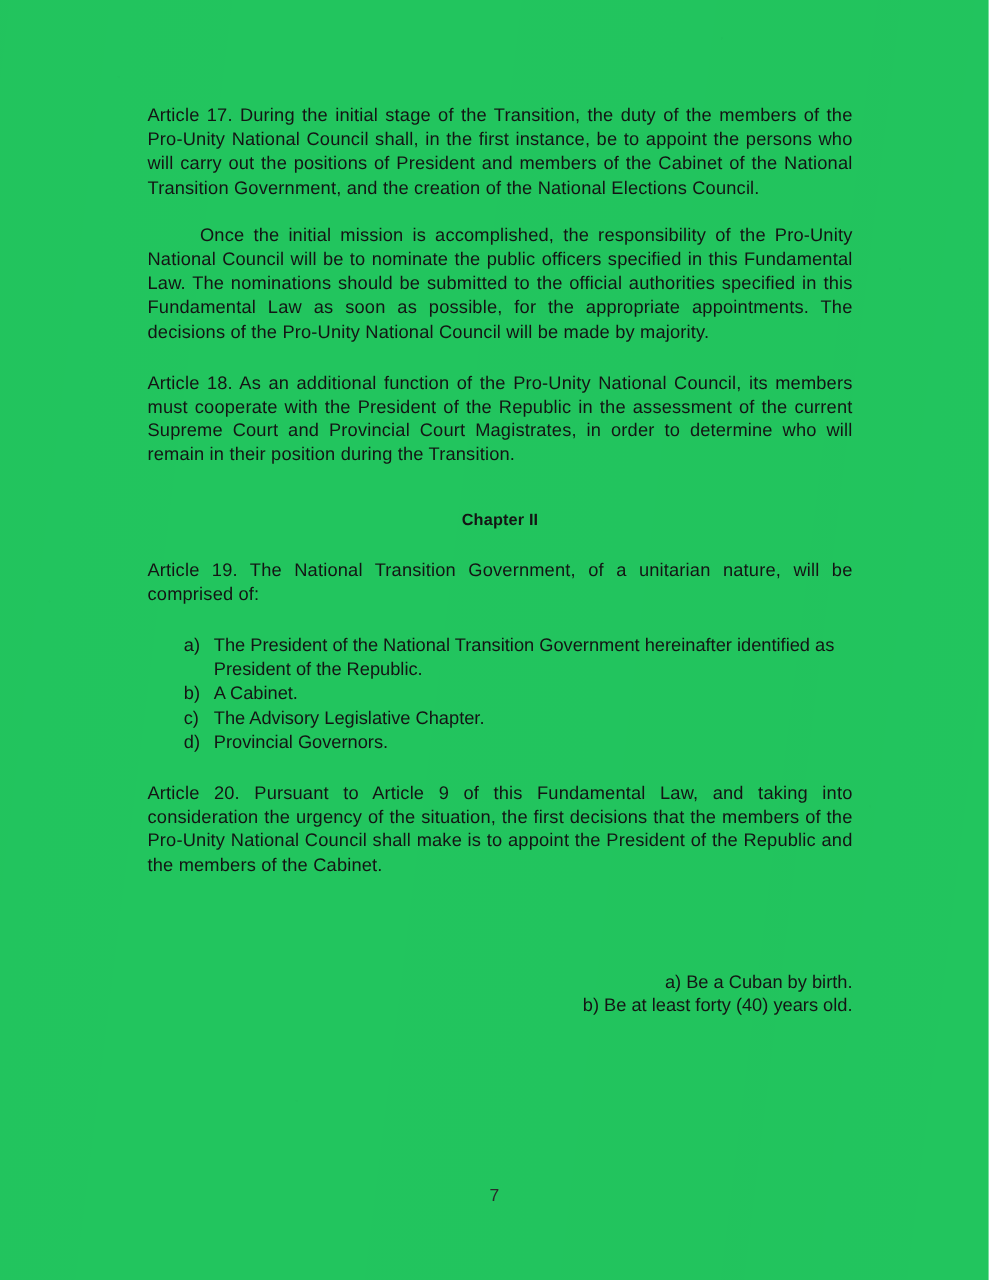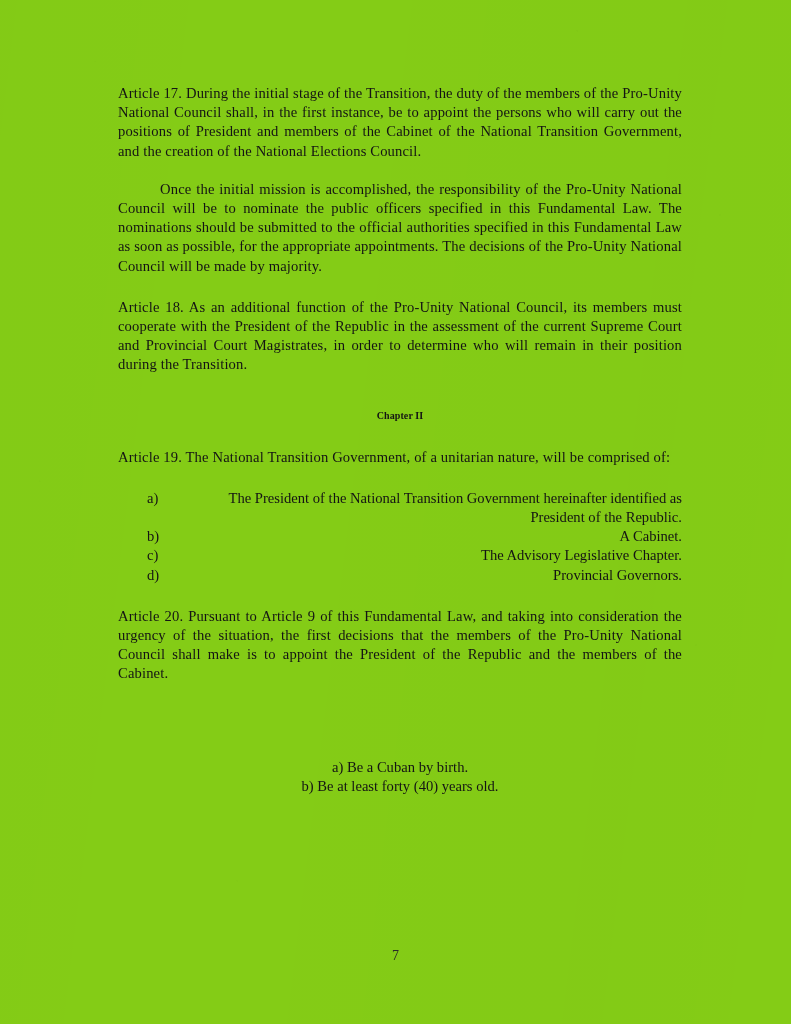--- a/index.html
+++ b/index.html
@@ -6,23 +6,23 @@
   html, body {
     margin: 0;
     padding: 0;
     background: #ffffff;
   }
 
   .page {
     position: relative;
     width: 791px;
     height: 1024px;
-    background: #84cc16;
+    background: #22c55e;
     overflow: hidden;
-    font-family: Liberation Serif, serif;
+    font-family: Liberation Sans, sans-serif;
     color: #141414;
     box-sizing: border-box;
   }
 
   
   .scan-noise {
     position: absolute;
     inset: 0;
     pointer-events: none;
     background:
@@ -56,21 +56,21 @@
     text-indent: 42px;
   }
 
   .gap-sm  { height: 19px; }
   .gap-md  { height: 22px; }
   .gap-lg  { height: 30px; }
 
   
   .heading-block {
     text-align: center;
-    font-size: 10px;
+    font-size: 13px;
     line-height: 21px;
     font-weight: bold;
     letter-spacing: 0.01em;
   }
   .heading-line { display: block; }
 
   
   .letter-list {
     margin: 0;
     padding: 0;
@@ -83,33 +83,33 @@
     align-items: flex-start;
     padding-left: 29px;
   }
   .letter-list .marker {
     flex: 0 0 auto;
     width: 24px;
     text-align: left;
   }
   .letter-list .li-text {
     flex: 1 1 auto;
-    text-align: right;
+    text-align: left;
   }
 
   
   .flat-list {
     margin: 0;
     padding: 0;
     list-style: none;
     font-size: 14.6px;
     line-height: 19.2px;
   }
   .flat-list .li-flat {
-    text-align: center;
+    text-align: right;
     white-space: nowrap;
   }
 
   
   .page-number {
     position: absolute;
     left: 0;
     right: 0;
     top: 948px;
     text-align: center;

